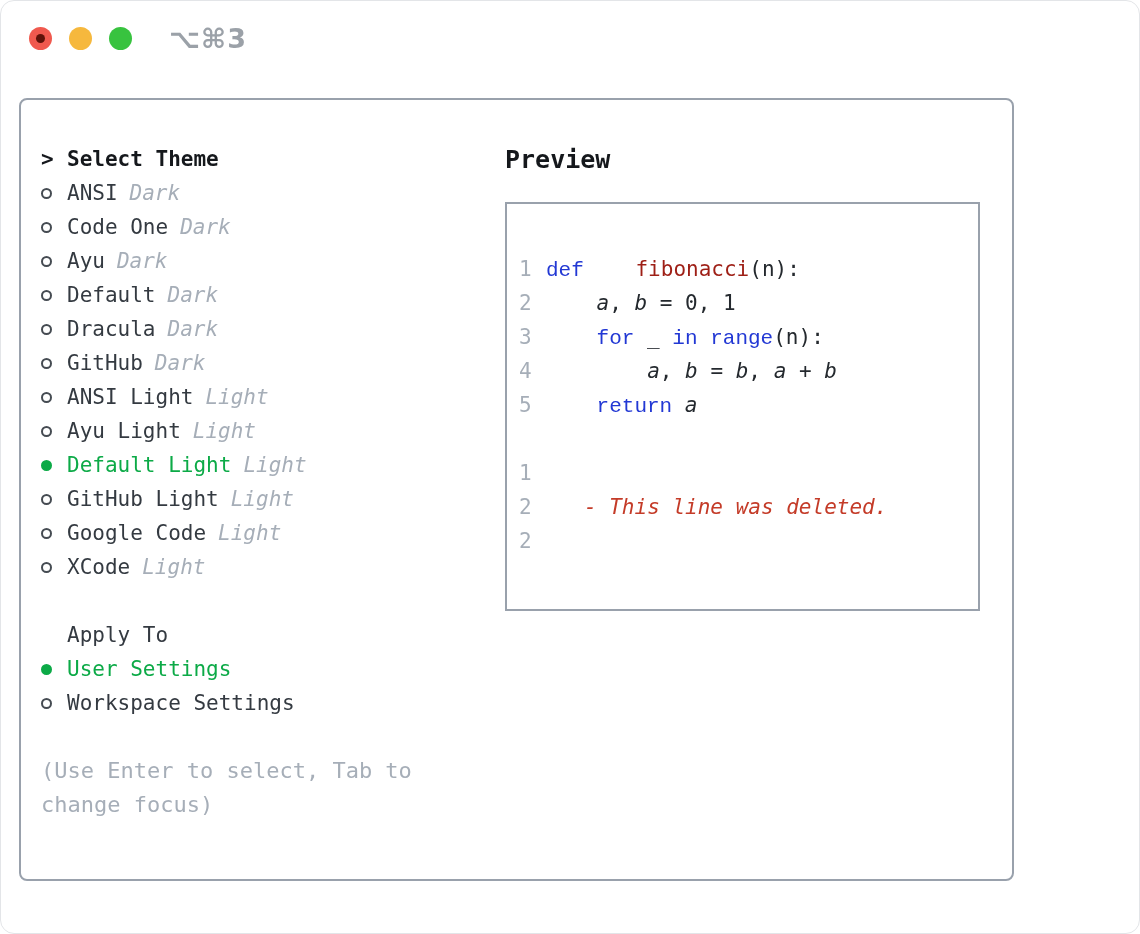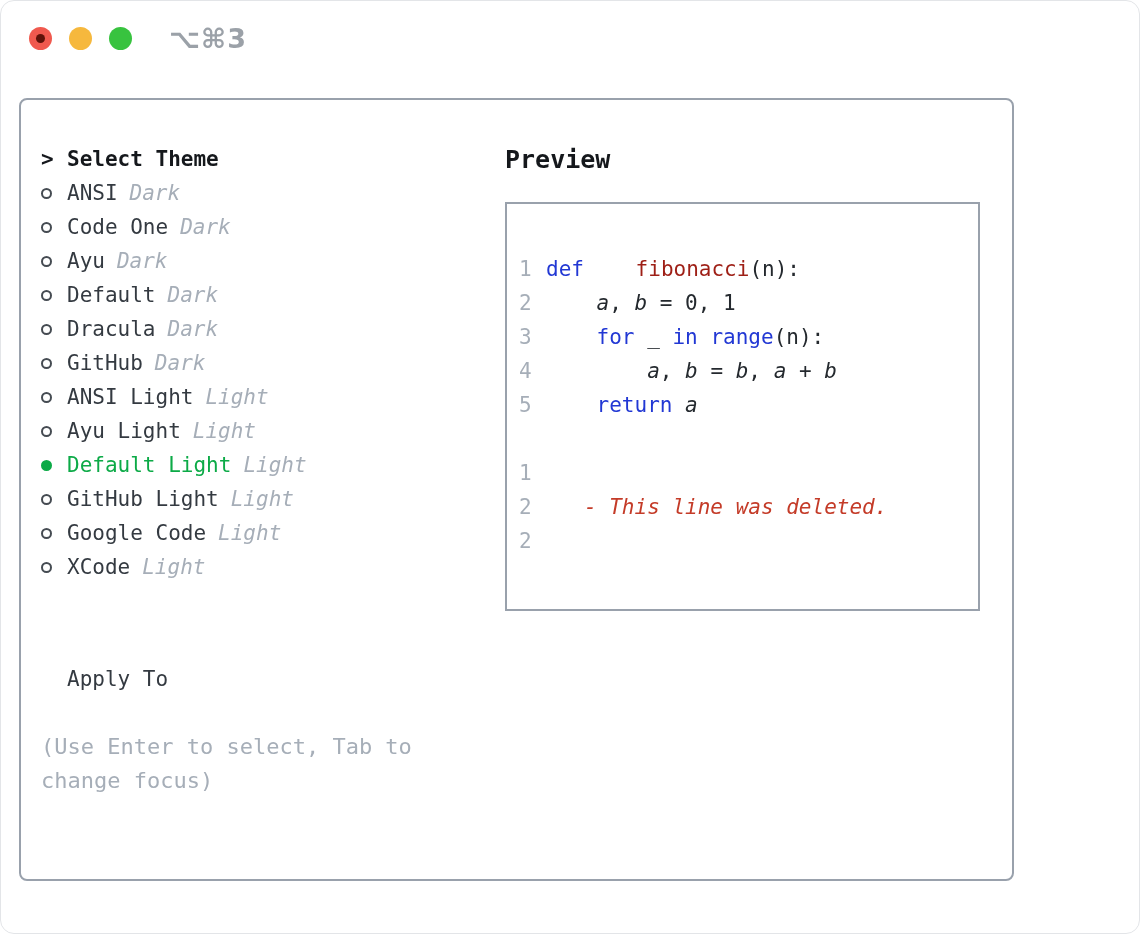--- a/index.html
+++ b/index.html
@@ -39,39 +39,39 @@
   .left-col { width:464px; flex-shrink:0; }
   .row { height:34px; display:flex; align-items:center; font-size:21px; color:var(--text_dark); }
   .marker { width:26px; flex-shrink:0; display:flex; align-items:center; }
   .prompt { font-weight:bold; color:var(--heading_black); }
   .heading { font-weight:bold; color:var(--heading_black); }
   .circle { width:11px; height:11px; border:2px solid #454b52; border-radius:50%; }
   .circle.filled { background:var(--accent_green); border-color:var(--accent_green); }
   .name.selected { color:var(--accent_green); }
   .tag { color:var(--muted_gray); font-style:italic; margin-left:12px; }
   .spacer { height:34px; }
-  .indent { padding-left:26px;margin-top:44px; }
+  .indent { padding-left:26px; }
   .help {
     margin-top:34px; padding-left:0; font-size:22px; line-height:34px;
     color:var(--muted_gray); white-space:pre-line;
   }
 
   
   .right-col { flex:1; }
   .preview-title { height:34px; font-size:25px; font-weight:bold;
                    color:var(--heading_black); display:flex; align-items:center; }
   .preview-box {
     margin-top:26px; width:475px; height:409px;
     border:2px solid var(--border_gray);
     padding:48px 0 0 12px; overflow:hidden;
   }
   .code-line { height:34px; display:flex; align-items:center; font-size:21px; }
   .ln { width:14px; flex-shrink:0; color:var(--muted_gray); margin-right:13px; }
   .code-text { white-space:pre; color:var(--code_text); }
-  .seg-kw  { color:var(--keyword_blue); }
+  .seg-kw  { color:var(--keyword_blue);font-family:Liberation Mono, monospace; }
   .seg-fn  { color:var(--function_red);margin-left:39px; }
   .seg-var { font-style:italic; }
   .seg-ctx { color:var(--muted_gray); font-style:italic; }
   .seg-del { color:var(--diff_deleted_red); font-style:italic;text-align:right; }
   .seg-add { color:var(--diff_added_green); font-style:italic; }
 </style>
 </head>
 <body>
 
 <div class="window">
@@ -179,20 +179,34 @@
             <span class="tag">Light</span>
           </div>
         </div>
 
       <div class="spacer"></div>
 
       <div class="row indent">
         <span>Apply To</span>
       </div>
 
+      <div id="apply-list">
+          <div class="row">
+            <span class="marker">
+              <span class="circle filled"></span>
+            </span>
+            <span class="name selected">User Settings</span>
+          </div>
+          <div class="row">
+            <span class="marker">
+              <span class="circle"></span>
+            </span>
+            <span class="name">Workspace Settings</span>
+          </div>
+        </div>
 
       <div class="help">(Use Enter to select, Tab to
 change focus)</div>
     </div>
 
     <div class="right-col">
       <div class="preview-title">Preview</div>
       <div class="preview-box">
         <div id="code-block">
             <div class="code-line">

